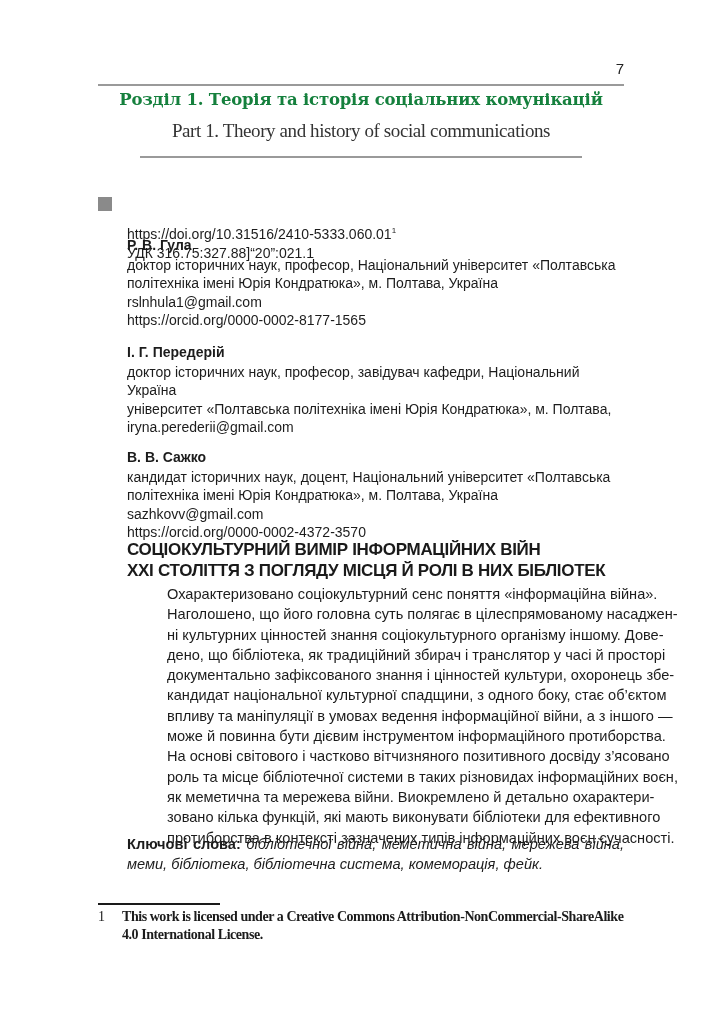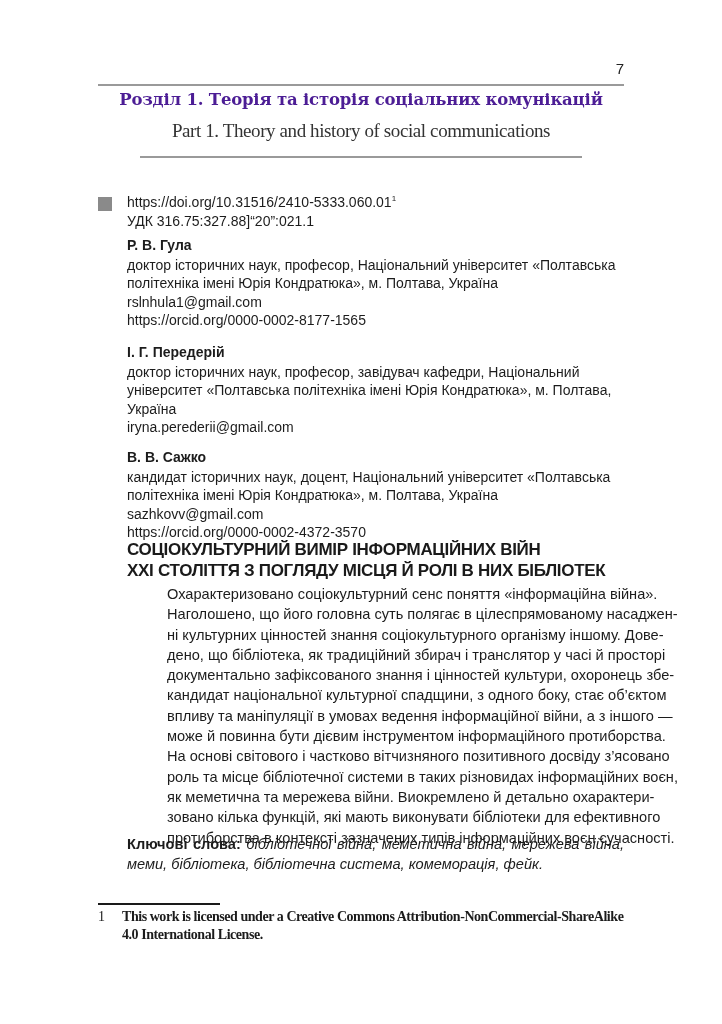--- a/index.html
+++ b/index.html
@@ -35,21 +35,21 @@
     .chapter-title {
       position: absolute;
       top: 90px;
       left: 98px;
       width: 526px;
       text-align: center;
       font-family: "DejaVu Serif", serif;
       font-weight: bold;
       font-size: 16.5px;
       letter-spacing: -0.2px;
-      color: #4c1d95;
+      color: #15803d;
     }
     .chapter-subtitle {
       position: absolute;
       top: 120px;
       left: 98px;
       width: 526px;
       text-align: center;
       font-family: "Liberation Serif", serif;
       font-size: 19px;
       color: #333;
@@ -71,20 +71,21 @@
       height: 14px;
       background: #8a8a8a;
     }
     .meta {
       position: absolute;
       left: 127px;
       width: 497px;
       font-size: 14px;
       line-height: 19px;
       color: #1c1c1c;
+      margin-top: 32px;
     }
     .doi-line { top: 193px; }
     .doi-line sup { font-size: 8px; vertical-align: super; line-height: 0; }
     .udk-line { top: 212px; }
     .author-block {
       position: absolute;
       left: 127px;
       width: 497px;
       font-size: 14px;
       line-height: 18.6px;
@@ -198,22 +199,22 @@
   <span class="author-name">Р. В. Гула</span>
   <span class="line">доктор історичних наук, професор, Національний університет «Полтавська</span>
   <span class="line">політехніка імені Юрія Кондратюка», м. Полтава, Україна</span>
   <span class="line">rslnhula1@gmail.com</span>
   <span class="line">https://orcid.org/0000-0002-8177-1565</span>
 </div>
 
 <div class="author-block author-2">
   <span class="author-name">І. Г. Передерій</span>
   <span class="line">доктор історичних наук, професор, завідувач кафедри, Національний</span>
+  <span class="line">Україна</span>
   <span class="line">університет «Полтавська політехніка імені Юрія Кондратюка», м. Полтава,</span>
-  <span class="line">Україна</span>
   <span class="line">iryna.perederii@gmail.com</span>
 </div>
 
 <div class="author-block author-3">
   <span class="author-name">В. В. Сажко</span>
   <span class="line">кандидат історичних наук, доцент, Національний університет «Полтавська</span>
   <span class="line">політехніка імені Юрія Кондратюка», м. Полтава, Україна</span>
   <span class="line">sazhkovv@gmail.com</span>
   <span class="line">https://orcid.org/0000-0002-4372-3570</span>
 </div>

